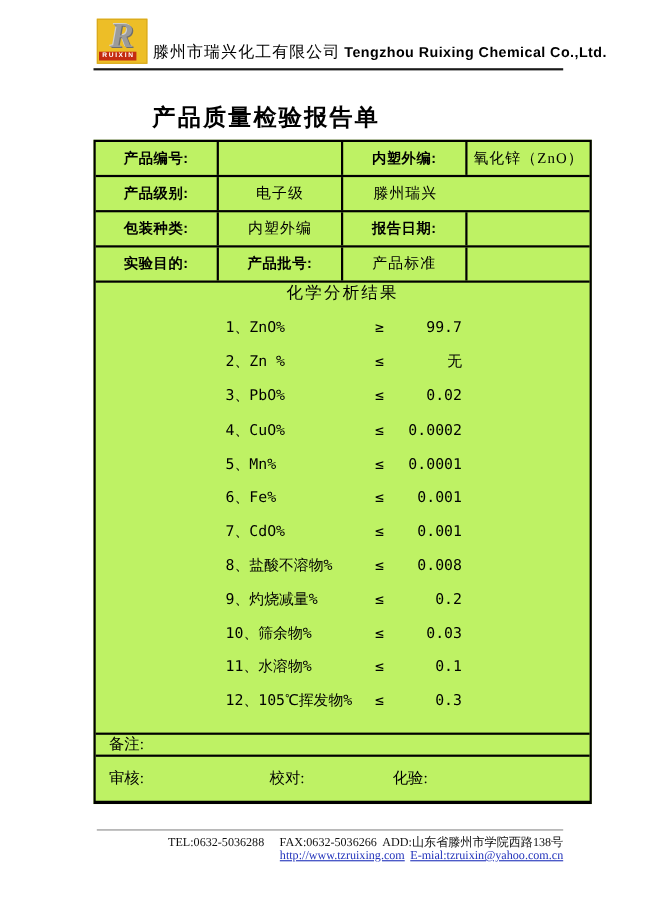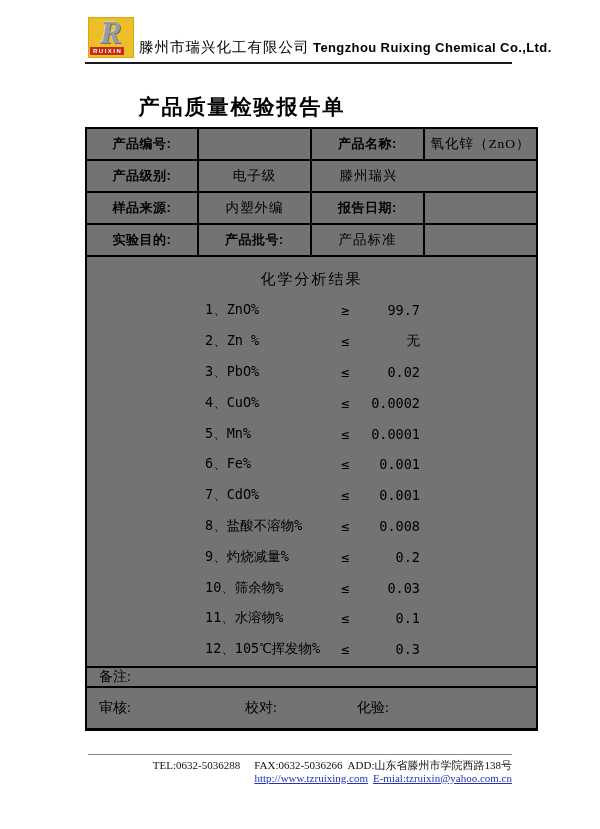--- a/index.html
+++ b/index.html
@@ -45,37 +45,37 @@
   
   .doc-title {
     position: absolute; left: 0; top: 93px; width: 484px;
     text-align: center; font-size: 21px; font-weight: bold; letter-spacing: 2px;
   }
 
   
   .report-table {
     position: absolute; left: 85px; top: 127px; width: 453px;
     border: 2px solid #000; border-bottom-width: 3px;
-    background: #737373;
+    background: #bef264;
   }
   .info-row {
     display: grid; grid-template-columns: 112px 113px 113px 1fr;
     height: 32px; border-bottom: 2px solid #000;
   }
   .info-cell {
     display: flex; align-items: center; justify-content: center;
     border-right: 2px solid #000; overflow: hidden; white-space: nowrap;
   }
   .info-cell:last-child { border-right: none; }
   .info-label { font-size: 13px; font-weight: bold; letter-spacing: 0.5px; }
   .info-value { font-family: "Liberation Serif", serif; font-size: 13.5px; letter-spacing: 1px; }
 
   .chem-section { position: relative; height: 411px; border-bottom: 2px solid #000; overflow: hidden; }
   .chem-title {
-    padding-top: 12px; text-align: center;
+    padding-top: 0; text-align: center;
     font-family: "Liberation Serif", serif;
     font-size: 15px; letter-spacing: 2px; line-height: 20px;
   }
   .chem-list { margin-top: 6px; }
   .chem-row { position: relative; height: 30.8px; font-family: "DejaVu Sans Mono", monospace; font-size: 13.5px; }
   .chem-name { position: absolute; left: 118px; top: 50%; transform: translateY(-50%); white-space: nowrap; }
   .chem-op   { position: absolute; left: 240px; width: 36px; text-align: center; top: 50%; transform: translateY(-50%); }
   .chem-val  { position: absolute; left: 253px; width: 80px; text-align: right; top: 50%; transform: translateY(-50%); }
 
   .remarks-row {
@@ -118,32 +118,32 @@
   </div>
   <div class="header-rule"></div>
 
   <div class="doc-title">产品质量检验报告单</div>
 
   <div class="report-table">
 
     <div class="info-row">
       <div class="info-cell info-label">产品编号:</div>
       <div class="info-cell info-value"></div>
-      <div class="info-cell info-label">产品名称:</div>
+      <div class="info-cell info-label">内塑外编:</div>
       <div class="info-cell info-value">氧化锌（ZnO）</div>
     </div>
 
     <div class="info-row">
       <div class="info-cell info-label">产品级别:</div>
       <div class="info-cell info-value">电子级</div>
       <div class="info-cell info-value">滕州瑞兴</div>
     </div>
 
     <div class="info-row">
-      <div class="info-cell info-label">样品来源:</div>
+      <div class="info-cell info-label">包装种类:</div>
       <div class="info-cell info-value">内塑外编</div>
       <div class="info-cell info-label">报告日期:</div>
       <div class="info-cell info-value"></div>
     </div>
 
     <div class="info-row">
       <div class="info-cell info-label">实验目的:</div>
       <div class="info-cell info-label">产品批号:</div>
       <div class="info-cell info-value">产品标准</div>
       <div class="info-cell info-value"></div>

